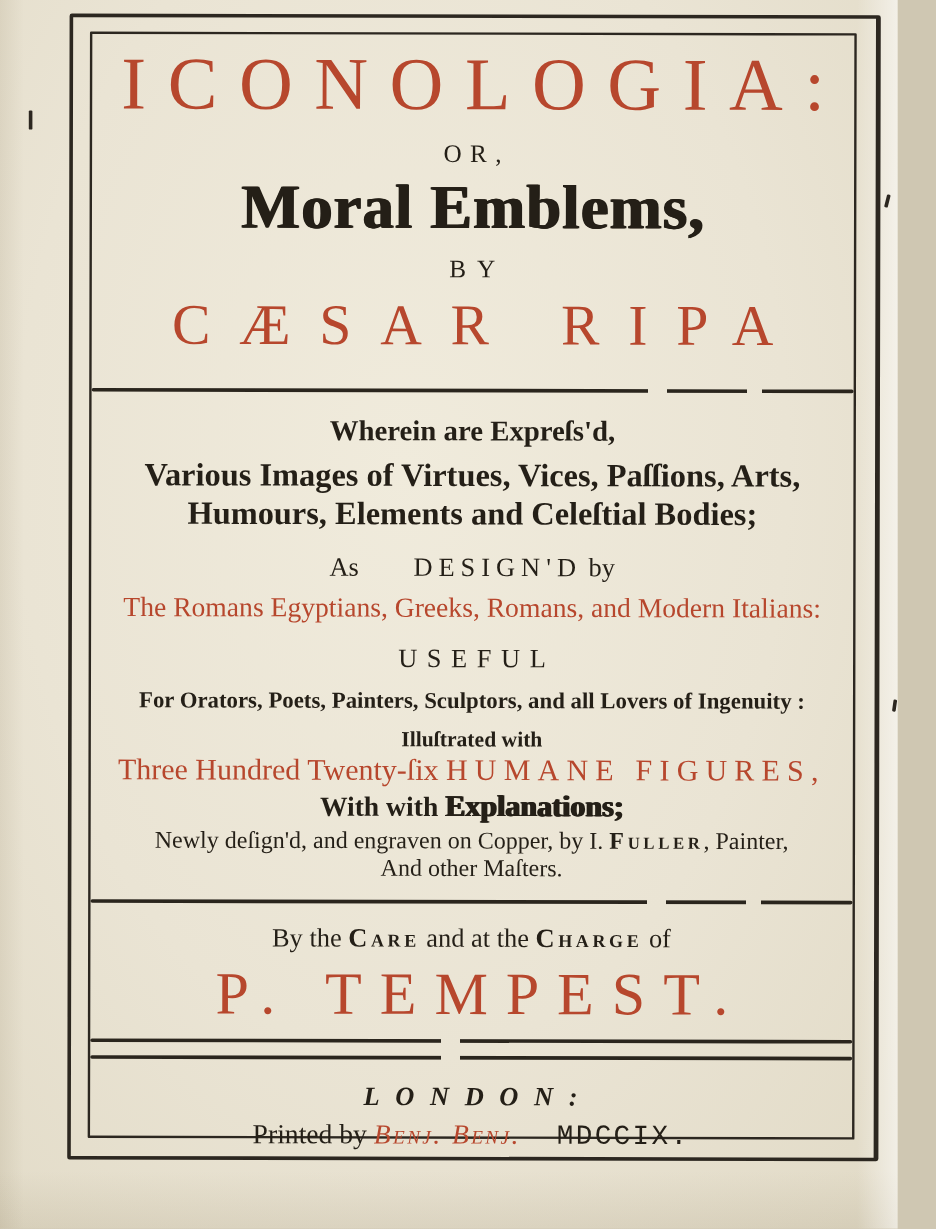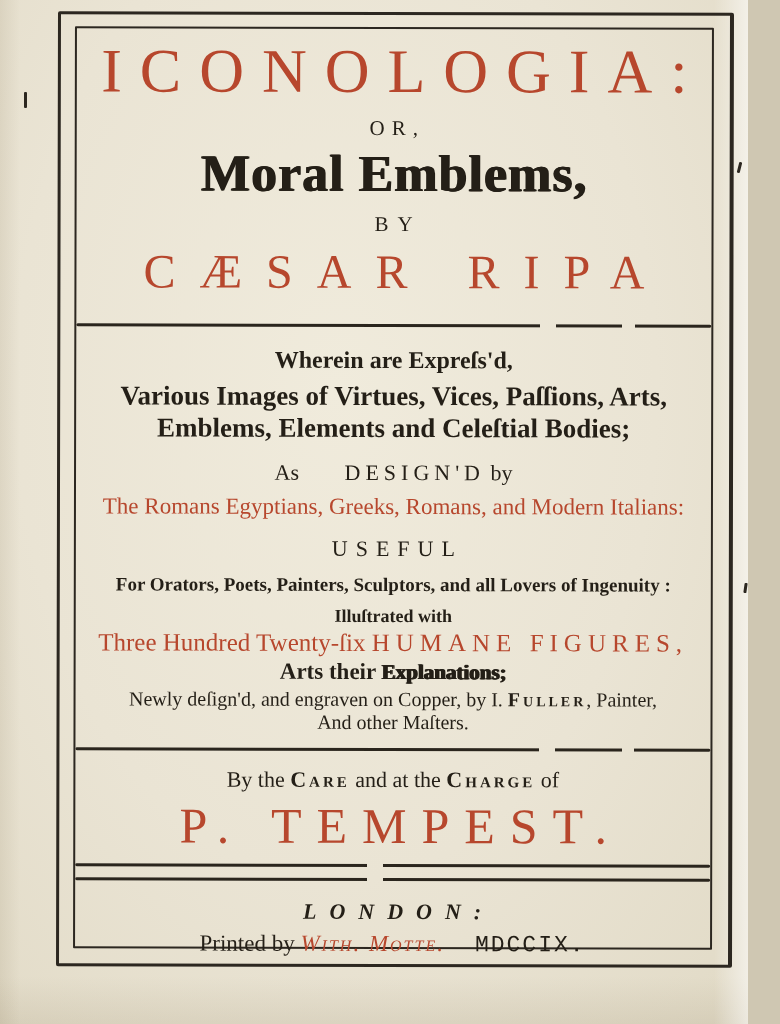--- a/index.html
+++ b/index.html
@@ -50,21 +50,21 @@
   .imgline + .imgline { margin-top:0; }
   .designd  { margin-top:16px; font-size:22px; }
   .designd .sp { letter-spacing:5px;margin-left:40px; }
   .ancients { margin-top:8px; font-size:23px; white-space:nowrap; }
   .useful   { margin-top:16px; font-size:22px; letter-spacing:8px; position:relative; left:4px; }
   .orators  { margin-top:12px; font-size:19px; white-space:nowrap; font-weight:bold; }
   .illustr  { margin-top:10px; font-size:18px; font-weight:bold; }
   .figures  { margin-top:2px; font-size:25px; white-space:nowrap; }
   .figures .sp2 { letter-spacing:6px; }
   .explan   { margin-top:2px; font-size:23px; font-weight:bold; }
-  .explan .bl { font-size:21px; text-shadow:0.9px 0 currentColor, -0.5px 0 currentColor; }
+  .explan .bl { font-size:25px; text-shadow:0.9px 0 currentColor, -0.5px 0 currentColor; }
   .newly    { margin-top:3px; font-size:20px; white-space:nowrap; }
   .andother { font-size:20px; }
 
   .careline { margin-top:16px; font-size:22px; }
   .tempest  { margin-top:6px; font-size:50px; line-height:1.1; letter-spacing:15px;
               white-space:nowrap; position:relative; left:8px; font-weight:normal; }
 
   .london   { margin-top:18px; font-size:22px; font-style:italic; letter-spacing:13px;
               position:relative; left:6px; font-weight:bold; }
   .printed  { margin-top:6px; font-size:23px; }
@@ -93,49 +93,49 @@
         <h2 class="t-sub">Moral Emblems,</h2>
         <div class="t-by">BY</div>
         <h2 class="t-author red">CÆSAR RIPA</h2>
 
         <div class="rule r1"></div>
 
         <p class="wherein">Wherein are Expreſs'd,</p>
 
         <p class="imgline"><span>Various Images of </span><span class="it">Virtues, </span><span class="it">Vices, </span><span class="it">Paſſions, </span><span class="it">Arts,</span></p>
 
-        <p class="imgline"><span class="it">Emblems, </span><span class="it">Elements</span><span> and </span><span class="it">Celeſtial Bodies;</span></p>
+        <p class="imgline"><span class="it">Humours, </span><span class="it">Elements</span><span> and </span><span class="it">Celeſtial Bodies;</span></p>
 
         <p class="designd"><span>As </span><span class="sp">DESIGN'D</span><span class="it"> by</span></p>
 
         <p class="ancients red"><span>The Romans </span><span class="it">Egyptians, </span><span class="it">Greeks, </span><span class="it">Romans, </span><span>and Modern </span><span class="it">Italians:</span></p>
 
         <p class="useful">USEFUL</p>
 
         <p class="orators"><span>For </span><span class="it">Orators, </span><span class="it">Poets, </span><span class="it">Painters, </span><span class="it">Sculptors, </span><span>and all Lovers of </span><span class="it">Ingenuity :</span></p>
 
         <p class="illustr">Illuſtrated with</p>
 
         <p class="figures red"><span>Three Hundred Twenty-ſix </span><span class="sp2">HUMANE FIGURES,</span></p>
 
-        <p class="explan"><span>Arts their </span><span class="bl">Explanations;</span></p>
+        <p class="explan"><span>With with </span><span class="bl">Explanations;</span></p>
 
         <p class="newly"><span>Newly deſign'd, and engraven on </span><span class="it">Copper</span><span>, by I. </span><span class="sc">Fuller</span><span>, Painter,</span></p>
 
         <p class="andother">And other Maſters.</p>
 
         <div class="rule r2"></div>
 
         <p class="careline"><span>By the </span><span class="sc">Care</span><span> and at the </span><span class="sc">Charge</span><span> of</span></p>
 
         <h2 class="tempest red">P. TEMPEST.</h2>
 
         <div class="rule r3"></div>
         <div class="rule r4"></div>
 
         <p class="london">LONDON:</p>
 
-        <p class="printed"><span>Printed by </span><span class="publisher red">With. Motte.</span><span class="year">MDCCIX.</span></p>
+        <p class="printed"><span>Printed by </span><span class="publisher red">Benj. Benj.</span><span class="year">MDCCIX.</span></p>
 
       </div>
     </div>
   </div>
 </div>
 
 </body></html>

